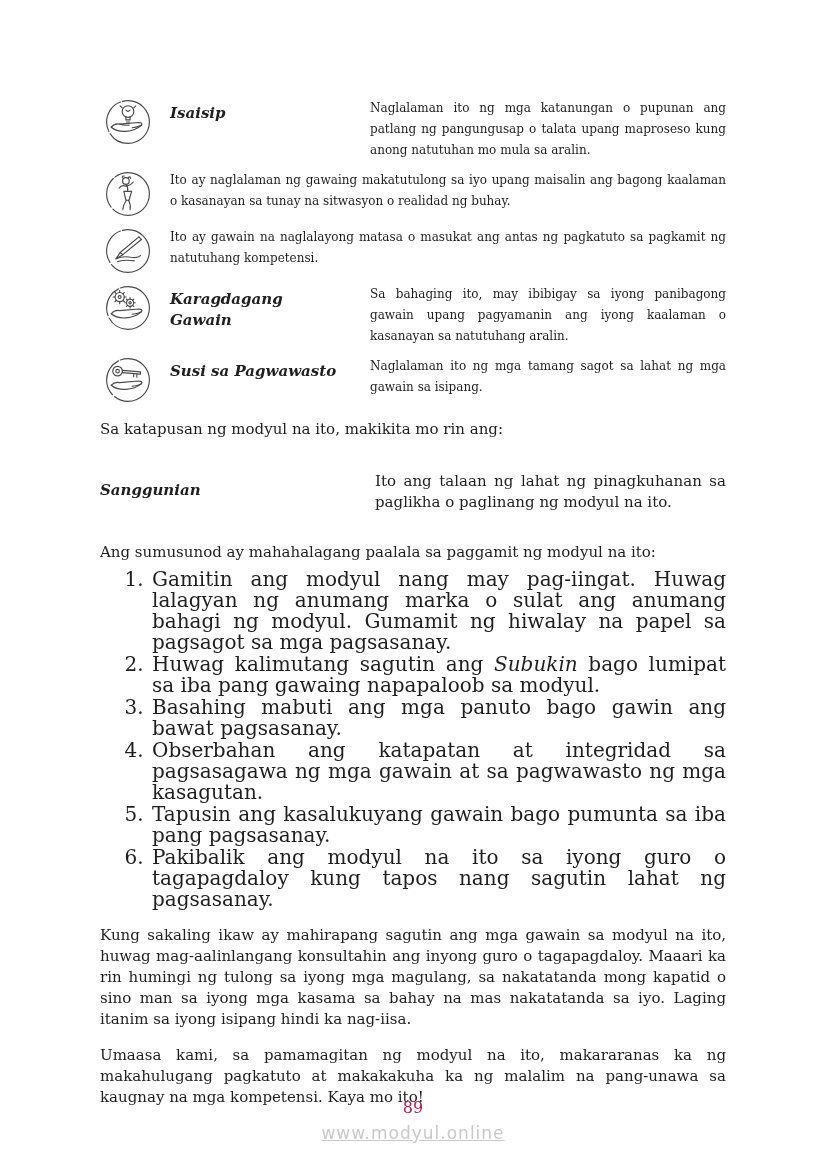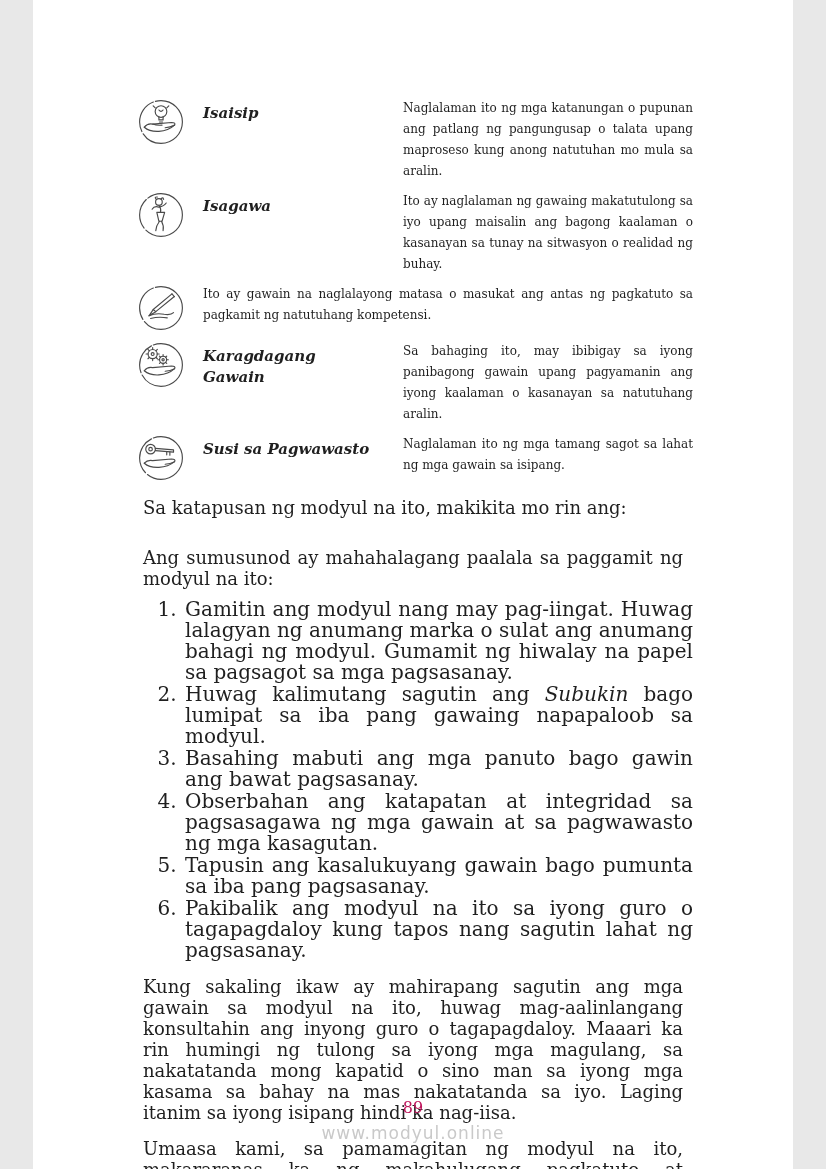--- a/index.html
+++ b/index.html
@@ -1,18 +1,18 @@
 <!DOCTYPE html>
 <html><head>
 <meta charset="utf-8">
 <style>
   html,body { margin:0; padding:0; background:#e8e8e8; }
   .page {
     position:relative;
-    width:760px; height:1169px;
+    width:826px; height:1169px;
     margin:0 auto;
     background:#ffffff;
     font-family:"DejaVu Serif", serif;
     color:#1f1f1f;
     overflow:hidden;
   }
   .content {
     position:absolute;
     left:100px; right:100px; top:98px;
   }
@@ -28,23 +28,23 @@
     box-sizing:border-box;
   }
   .legend-desc {
     flex:1;
     font-size:12px; line-height:21px;
     text-align:justify;
   }
   .icon-art { display:block; }
   
   .para {
-    font-size:18px; line-height:21px;
+    font-size:15px; line-height:21px;
     text-align:justify;
-    margin:10px;
+    margin:0;
   }
   .closing-note { margin-top:15px; }
   
   .source-row { display:flex; align-items:flex-start; margin-top:31px; }
   .source-label {
     flex:0 0 275px;
     font-weight:bold; font-style:italic;
     font-size:15px; line-height:21px;
     padding-top:9px;
   }
@@ -61,21 +61,21 @@
   .para-encourage { margin-top:15px; }
   
   .page-number {
     position:absolute; left:0; right:0; bottom:52px;
     text-align:center; font-size:16px; color:#be185d;
   }
   .watermark {
     position:absolute; left:0; right:0; bottom:26px;
     text-align:center;
     font-family:"DejaVu Sans", sans-serif;
-    font-size:17px; letter-spacing:1px;
+    font-size:17px; letter-spacing:1px;text-decoration:underline;
   }
 </style>
 </head>
 <body>
 
 <div class="page">
   <div class="content">
 
     <div class="legend-row">
       <div class="legend-icon-cell">
@@ -99,21 +99,20 @@
         <svg class="icon-art" width="48" height="48" viewBox="0 0 46 46" fill="none" stroke="#4a4a4a" stroke-width="1.1" stroke-linecap="round" stroke-linejoin="round">
           <circle cx="23" cy="23" r="20.5" stroke-dasharray="48 2.5 30 2 46 2.5"></circle>
           <circle cx="21" cy="10.5" r="3.2"></circle>
           <path d="M18.5 8 Q16 5.5 19.5 5.8 M23 7.5 Q25 5.5 25.5 8"></path>
           <path d="M21 13.7 Q23.5 17 22.5 20.5"></path>
           <path d="M21 15.5 Q16.5 14 14.5 17.5 M21 15.5 Q26 14.5 28 11.5"></path>
           <path d="M19 20.5 L26.5 20.5 L24 29 L21 29 Z"></path>
           <path d="M21.5 29 Q18.5 33 18 38 M23.5 29 Q26 33.5 25 38"></path>
         </svg>
       </div>
-      <div class="legend-label">Isagawa</div>
       <div class="legend-desc">Ito ay naglalaman ng gawaing makatutulong sa iyo upang maisalin ang bagong kaalaman o kasanayan sa tunay na sitwasyon o realidad ng buhay.</div>
     </div>
 
     <div class="legend-row">
       <div class="legend-icon-cell">
         <svg class="icon-art" width="48" height="48" viewBox="0 0 46 46" fill="none" stroke="#4a4a4a" stroke-width="1.1" stroke-linecap="round" stroke-linejoin="round">
           <circle cx="23" cy="23" r="20.5" stroke-dasharray="50 2.5 36 2 40 2.5"></circle>
           <path d="M33.5 9.5 L15.5 24.5 M35.8 12 L18 26.5"></path>
           <path d="M33.5 9.5 L35.8 12"></path>
           <path d="M15.5 24.5 L11.5 30.5 L18 26.5 Z"></path>
@@ -154,20 +153,24 @@
           <path d="M7 28 Q10 24.5 15 25.5 L33 24 Q37.5 24 36 26.5 Q32 28.5 27 29"></path>
           <path d="M7 28 Q12 32.5 21 32 Q30 31.5 36 26.5"></path>
         </svg>
       </div>
       <div class="legend-label">Susi sa Pagwawasto</div>
       <div class="legend-desc">Naglalaman ito ng mga tamang sagot sa lahat ng mga gawain sa isipang.</div>
     </div>
 
     <p class="para closing-note">Sa katapusan ng modyul na ito, makikita mo rin ang:</p>
 
+    <div class="source-row">
+      <div class="source-label">Sanggunian</div>
+      <div class="source-desc">Ito ang talaan ng lahat ng pinagkuhanan sa paglikha o paglinang ng modyul na ito.</div>
+    </div>
 
     <p class="para reminders-intro">Ang sumusunod ay mahahalagang paalala sa paggamit ng modyul na ito:</p>
     <ol class="reminders">
       <li><span>Gamitin ang modyul nang may pag-iingat. Huwag lalagyan ng anumang marka o sulat ang anumang bahagi ng modyul. Gumamit ng hiwalay na papel sa pagsagot sa mga pagsasanay.</span><i></i><span></span></li>
       <li><span>Huwag kalimutang sagutin ang </span><i>Subukin</i><span> bago lumipat sa iba pang gawaing napapaloob sa modyul.</span></li>
       <li><span>Basahing mabuti ang mga panuto bago gawin ang bawat pagsasanay.</span><i></i><span></span></li>
       <li><span>Obserbahan ang katapatan at integridad sa pagsasagawa ng mga gawain at sa pagwawasto ng mga kasagutan.</span><i></i><span></span></li>
       <li><span>Tapusin ang kasalukuyang gawain bago pumunta sa iba pang pagsasanay.</span><i></i><span></span></li>
       <li><span>Pakibalik ang modyul na ito sa iyong guro o tagapagdaloy kung tapos nang sagutin lahat ng pagsasanay.</span><i></i><span></span></li>
     </ol>

